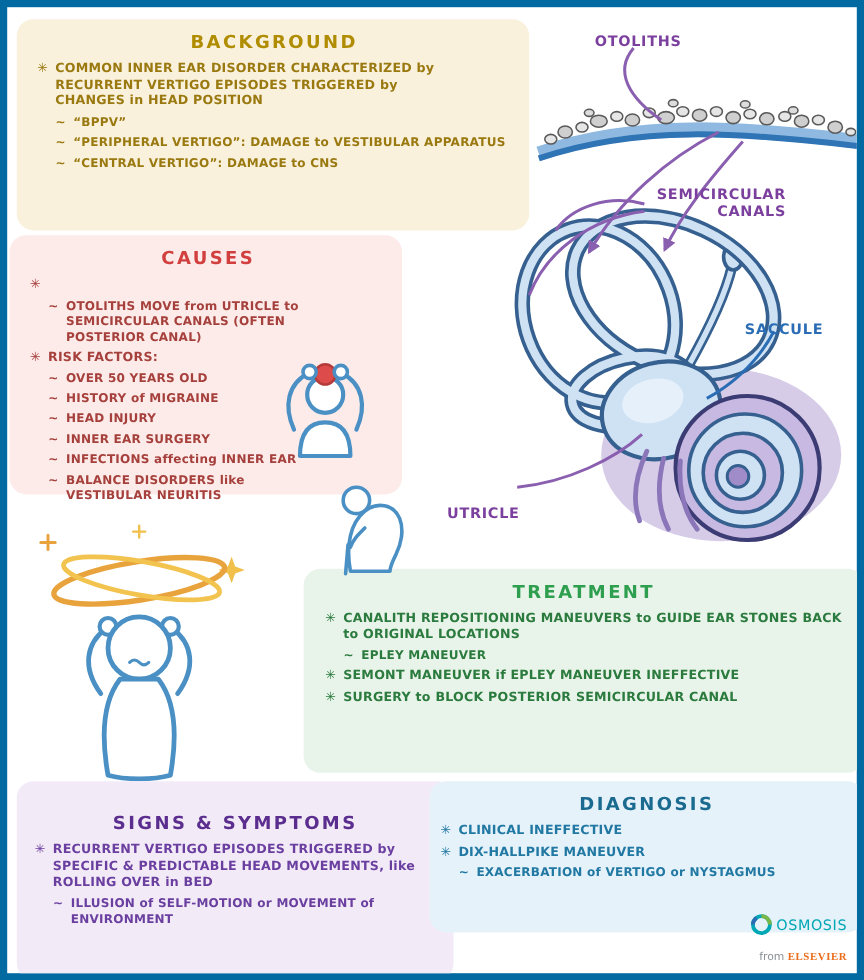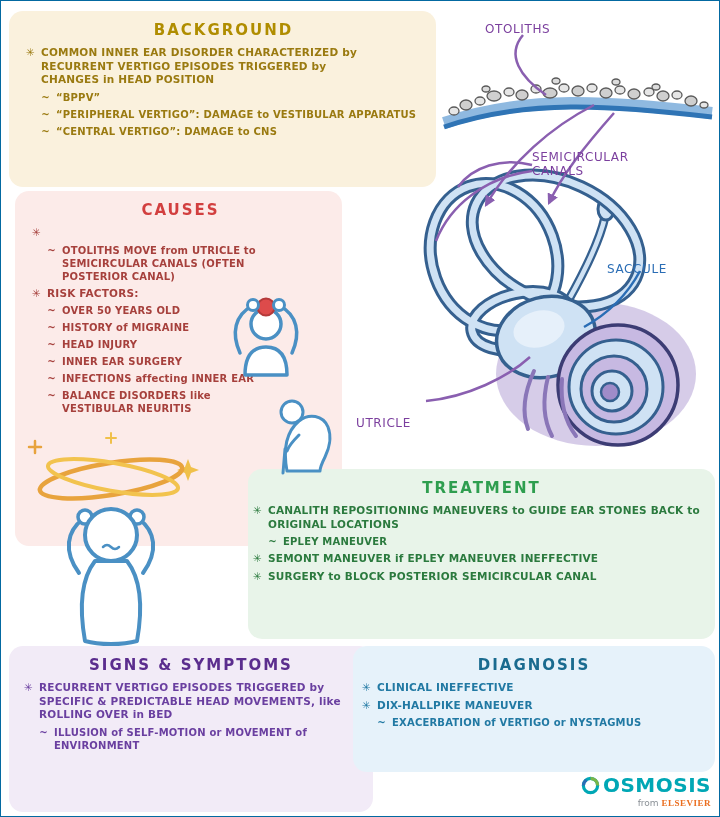--- a/index.html
+++ b/index.html
@@ -1,60 +1,60 @@
 <!DOCTYPE html>
 <html style="--background-bg: #faf1dd; --background-title: #b08d00; --background-text: #9a7a10; --causes-bg: #fcebe9; --causes-title: #d23f3f; --causes-text: #a6403c; --treatment-bg: #e8f4e9; --treatment-title: #2e9e4f; --treatment-text: #2b7a3e; --signs-bg: #f2ebf7; --signs-title: #5b2d8e; --signs-text: #6a3fa0; --diagnosis-bg: #e6f2fa; --diagnosis-title: #1a6b8f; --diagnosis-text: #2179a3; --anatomy-purple: #7b3f9e; --anatomy-blue: #2a6db5; --figure-outline: #4a90c4; --logo-teal: #00a7b5; --elsevier-orange: #eb6e1f;"><head>
 <meta charset="utf-8">
 <style>
   html,body{margin:0;padding:0}
   .page{position:relative;width:720px;height:817px;background:#ffffff;overflow:hidden;
-        font-family:"DejaVu Sans","Liberation Sans",sans-serif;border:1px solid #0369a1;box-sizing:border-box}
+        font-family:"DejaVu Sans","Liberation Sans",sans-serif;border:6px solid #0369a1;box-sizing:border-box}
   .box{position:absolute;border-radius:14px;z-index:0;box-sizing:border-box}
   .title{font-weight:bold;text-align:center;letter-spacing:2px;font-size:15px;margin:2px 0 7px}
   .item{display:flex;gap:5px;font-weight:bold;font-size:10.5px;line-height:1.3;margin-bottom:4px;letter-spacing:.2px}
   .item .marker{flex:none;width:11px;text-align:center}
   .sub{margin-left:15px;font-size:10px}
 
   .bg-box{left:8px;top:10px;width:427px;height:176px;background:var(--background-bg,#faf1dd);
           padding:8px 14px 8px 16px;color:var(--background-text,#9a7a10)}
   .bg-box .title{color:var(--background-title,#b08d00)}
   .bg-box .lead{max-width:340px}
 
-  .causes-box{left:14px;top:190px;width:327px;height:355px;background:var(--causes-bg,#fcebe9);
+  .causes-box{left:2px;top:190px;width:327px;height:216px;background:var(--causes-bg,#fcebe9);
           padding:8px 12px 8px 16px;color:var(--causes-text,#a6403c)}
   .causes-box .title{color:var(--causes-title,#d23f3f)}
   .w250{max-width:252px}
   .w210{max-width:218px}
 
   .treatment-box{left:247px;top:468px;width:467px;height:170px;background:var(--treatment-bg,#e8f4e9);
-          padding:8px 4px;color:var(--treatment-text,#2b7a3e)}
+          padding:8px 17px;color:var(--treatment-text,#2b7a3e)}
   .treatment-box .title{color:var(--treatment-title,#2e9e4f)}
 
   .signs-box{left:8px;top:645px;width:364px;height:166px;background:var(--signs-bg,#f2ebf7);
-          padding:8px 14px;color:var(--signs-text,#6a3fa0)}
+          padding:24px 14px;color:var(--signs-text,#6a3fa0)}
   .signs-box .title{color:var(--signs-title,#5b2d8e)}
 
   .diagnosis-box{left:352px;top:645px;width:362px;height:126px;background:var(--diagnosis-bg,#e6f2fa);
           padding:8px 8px;color:var(--diagnosis-text,#2179a3)}
   .diagnosis-box .title{color:var(--diagnosis-title,#1a6b8f)}
 
-  .anat-label{position:absolute;z-index:3;font-weight:normal;font-size:12px;letter-spacing:.6px;
-          text-align:left;line-height:1.15;color:var(--anatomy-purple,#7b3f9e)}
+  .anat-label{position:absolute;z-index:3;font-weight:bold;font-size:12px;letter-spacing:.6px;
+          text-align:right;line-height:1.15;color:var(--anatomy-purple,#7b3f9e)}
   .anat-label.blue{color:var(--anatomy-blue,#2a6db5)}
 
   .ear-svg{position:absolute;left:355px;top:18px;width:360px;height:448px;z-index:1}
   .dizzy-svg{position:absolute;left:22px;top:430px;width:180px;height:215px;z-index:1}
   .headpain-svg{position:absolute;left:224px;top:290px;width:82px;height:86px;z-index:1}
   .elderly-svg{position:absolute;left:274px;top:386px;width:66px;height:90px;z-index:1}
 
   .logo{position:absolute;right:8px;bottom:8px;z-index:2;text-align:right}
   .logo-row{display:flex;align-items:center;justify-content:flex-end;gap:3px}
   .logo-icon{width:19px;height:19px}
-  .logo-name{color:var(--logo-teal,#00a7b5);font-weight:bold;font-size:20px;letter-spacing:.5px}
-  .logo-tagline{font-size:9px;margin-top:1px}
+  .logo-name{color:var(--logo-teal,#00a7b5);font-weight:normal;font-size:12px;letter-spacing:.5px}
+  .logo-tagline{font-size:9px;margin-top:12px}
   .tag-from{color:#8a9096}
   .tag-brand{color:var(--elsevier-orange,#eb6e1f);font-family:"Liberation Serif","DejaVu Serif",serif;font-weight:bold;letter-spacing:.5px}
 </style>
 </head>
 <body>
 
 <div class="page">
 
   <section class="box bg-box">
     <div class="title">BACKGROUND</div>

